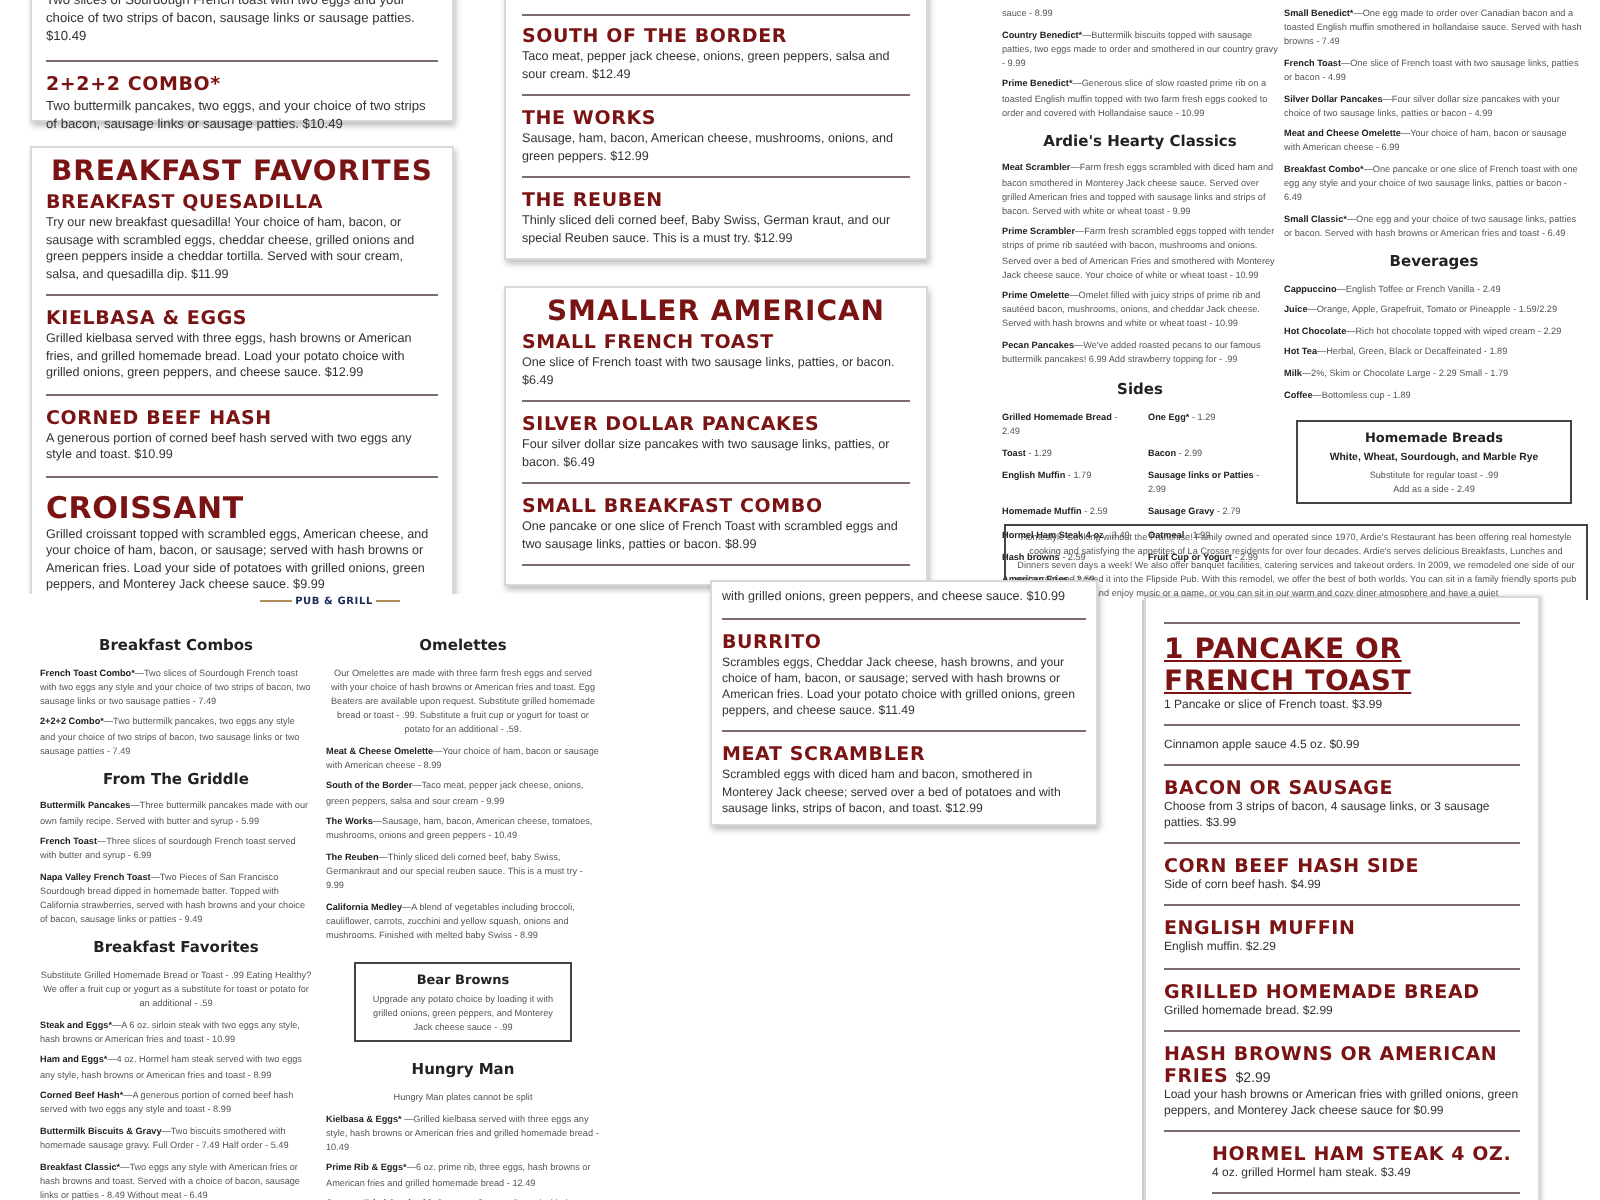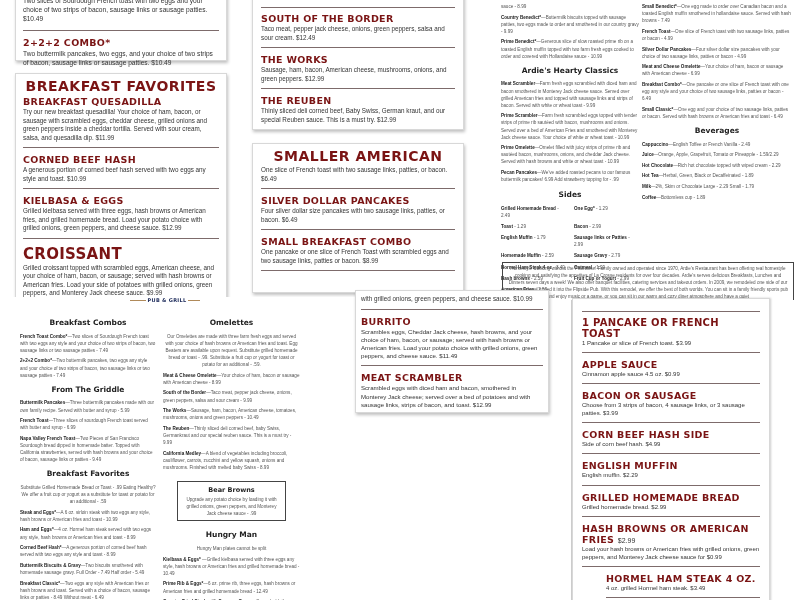--- a/index.html
+++ b/index.html
@@ -39,26 +39,26 @@
   </div>
 </div>
 
 <div class="card" style="left:15px; top:73px; width:212px; height:230px; padding:4px 7px;">
   <div class="sec-title" style="font-size:14px; margin-bottom:2px;">BREAKFAST FAVORITES</div>
   <div class="item">
     <div class="name" style="font-size:9.5px; margin-bottom:1px;">BREAKFAST QUESADILLA</div>
     <div class="desc" style="font-size:6.3px;">Try our new breakfast quesadilla! Your choice of ham, bacon, or sausage with scrambled eggs, cheddar cheese, grilled onions and green peppers inside a cheddar tortilla. Served with sour cream, salsa, and quesadilla dip. $11.99</div>
   </div>
   <div class="item">
+    <div class="name" style="font-size:9.5px; margin-bottom:1px;">KIELBASA &amp; EGGS</div>
+    <div class="desc" style="font-size:6.3px;">Grilled kielbasa served with three eggs, hash browns or American fries, and grilled homemade bread. Load your potato choice with grilled onions, green peppers, and cheese sauce. $12.99</div>
+  </div>
+  <div class="item">
     <div class="name" style="font-size:9.5px; margin-bottom:1px;">CORNED BEEF HASH</div>
     <div class="desc" style="font-size:6.3px;">A generous portion of corned beef hash served with two eggs any style and toast. $10.99</div>
-  </div>
-  <div class="item">
-    <div class="name" style="font-size:9.5px; margin-bottom:1px;">KIELBASA &amp; EGGS</div>
-    <div class="desc" style="font-size:6.3px;">Grilled kielbasa served with three eggs, hash browns or American fries, and grilled homemade bread. Load your potato choice with grilled onions, green peppers, and cheese sauce. $12.99</div>
   </div>
   <div class="item" style="border-bottom:1.5px solid #7d6b6b;">
     <div class="name" style="font-size:15px; margin-bottom:1px;">CROISSANT</div>
     <div class="desc" style="font-size:6.3px;">Grilled croissant topped with scrambled eggs, American cheese, and your choice of ham, bacon, or sausage; served with hash browns or American fries. Load your side of potatoes with grilled onions, green peppers, and Monterey Jack cheese sauce. $9.99</div>
   </div>
 </div>
 
 <div class="card" style="left:252px; top:-10px; width:212px; height:140px; padding:4px 8px;">
   <div style="border-bottom:1.5px solid #7d6b6b; height:13px; margin-bottom:5px;"></div>
   <div class="item">
@@ -71,20 +71,21 @@
   </div>
   <div class="item">
     <div class="name" style="font-size:9.5px; margin-bottom:1px;">THE REUBEN</div>
     <div class="desc" style="font-size:6.3px;">Thinly sliced deli corned beef, Baby Swiss, German kraut, and our special Reuben sauce. This is a must try. $12.99</div>
   </div>
 </div>
 
 <div class="card" style="left:252px; top:143px; width:212px; height:150px; padding:4px 8px;">
   <div class="sec-title" style="font-size:14px; margin-bottom:2px;">SMALLER AMERICAN</div>
   <div class="item">
+    <div class="name" style="font-size:9.5px; margin-bottom:1px;">SMALL FRENCH TOAST</div>
     <div class="desc" style="font-size:6.3px;">One slice of French toast with two sausage links, patties, or bacon. $6.49</div>
   </div>
   <div class="item">
     <div class="name" style="font-size:9.5px; margin-bottom:1px;">SILVER DOLLAR PANCAKES</div>
     <div class="desc" style="font-size:6.3px;">Four silver dollar size pancakes with two sausage links, patties, or bacon. $6.49</div>
   </div>
   <div class="item" style="border-bottom:1.5px solid #7d6b6b;">
     <div class="name" style="font-size:9.5px; margin-bottom:1px;">SMALL BREAKFAST COMBO</div>
     <div class="desc" style="font-size:6.3px;">One pancake or one slice of French Toast with scrambled eggs and two sausage links, patties or bacon. $8.99</div>
   </div>
@@ -125,20 +126,26 @@
     <p><b>Meat and Cheese Omelette</b><span>—Your choice of ham, bacon or sausage with American cheese - 6.99</span></p>
     <p><b>Breakfast Combo*</b><span>—One pancake or one slice of French toast with one egg any style and your choice of two sausage links, patties or bacon - 6.49</span></p>
     <p><b>Small Classic*</b><span>—One egg and your choice of two sausage links, patties or bacon. Served with hash browns or American fries and toast - 6.49</span></p>
     <div class="h">Beverages</div>
     <p><b>Cappuccino</b><span>—English Toffee or French Vanilla - 2.49</span></p>
     <p><b>Juice</b><span>—Orange, Apple, Grapefruit, Tomato or Pineapple - 1.59/2.29</span></p>
     <p><b>Hot Chocolate</b><span>—Rich hot chocolate topped with wiped cream - 2.29</span></p>
     <p><b>Hot Tea</b><span>—Herbal, Green, Black or Decaffeinated - 1.89</span></p>
     <p><b>Milk</b><span>—2%, Skim or Chocolate  Large - 2.29   Small - 1.79</span></p>
     <p><b>Coffee</b><span>—Bottomless cup - 1.89</span></p>
+    <div class="boxed" style="margin:9px 6px 0 6px; padding:3px 4px;">
+      <div style="font-family:'DejaVu Sans',sans-serif; font-weight:bold; font-size:6.5px; color:#222;">Homemade Breads</div>
+      <div style="font-weight:bold; font-size:5.2px; color:#222; margin:1px 0;">White, Wheat, Sourdough, and Marble Rye</div>
+      <div>Substitute for regular toast - .99</div>
+      <div>Add as a side - 2.49</div>
+    </div>
   </div>
 
   <div class="boxed" style="position:absolute; left:5px; top:262px; width:292px; height:38px; padding:2px 4px; font-size:4.6px; line-height:1.55; overflow:hidden; border-bottom:none;">
     <span>Homestyle Cooking without the Franchise! Family owned and operated since 1970, Ardie's Restaurant has been offering real homestyle cooking and satisfying the appetites of La Crosse residents for over four decades. Ardie's serves delicious Breakfasts, Lunches and Dinners seven days a week! We also offer banquet facilities, catering services and takeout orders. In 2009, we remodeled one side of our restaurant and turned it into the Flipside Pub. With this remodel, we offer the best of both worlds. You can sit in a family friendly sports pub and enjoy music or a game, or you can sit in our warm and cozy diner atmosphere and have a quiet</span>
   </div>
 </div>
 
 <div class="card" style="left:355px; top:290px; width:194px; height:123px; padding:4px 5px; z-index:2;">
   <div class="item">
     <div class="desc" style="font-size:6.3px;">with grilled onions, green peppers, and cheese sauce. $10.99</div>
@@ -151,25 +158,24 @@
     <div class="name" style="font-size:9.5px; margin-bottom:1px;">MEAT SCRAMBLER</div>
     <div class="desc" style="font-size:6.1px;">Scrambled eggs with diced ham and bacon, smothered in Monterey Jack cheese; served over a bed of potatoes and with sausage links, strips of bacon, and toast. $12.99</div>
   </div>
 </div>
 
 <div class="vline" style="left:571px; top:300px; height:300px; z-index:1;"></div>
 
 <div class="card" style="left:572px; top:298px; width:198px; height:310px; padding:3px 9px; z-index:2; box-shadow:1px 0 2px rgba(0,0,0,0.2);">
   <div style="height:10px; border-bottom:1.5px solid #7d6b6b; margin-bottom:5px;"></div>
   <div class="item">
-    <div class="name" style="font-size:10px;">1 PANCAKE OR FRENCH TOAST</div>
+    <div class="name" style="font-size:14px;text-decoration:underline;">1 PANCAKE OR FRENCH TOAST</div>
     <div class="desc" style="font-size:6px;">1 Pancake or slice of French toast. $3.99</div>
   </div>
   <div class="item">
-    <div class="name" style="font-size:9.5px;">APPLE SAUCE</div>
     <div class="desc" style="font-size:6px;">Cinnamon apple sauce 4.5 oz. $0.99</div>
   </div>
   <div class="item">
     <div class="name" style="font-size:9.5px;">BACON OR SAUSAGE</div>
     <div class="desc" style="font-size:6px;">Choose from 3 strips of bacon, 4 sausage links, or 3 sausage patties. $3.99</div>
   </div>
   <div class="item">
     <div class="name" style="font-size:9.5px;">CORN BEEF HASH SIDE</div>
     <div class="desc" style="font-size:6px;">Side of corn beef hash. $4.99</div>
   </div>

